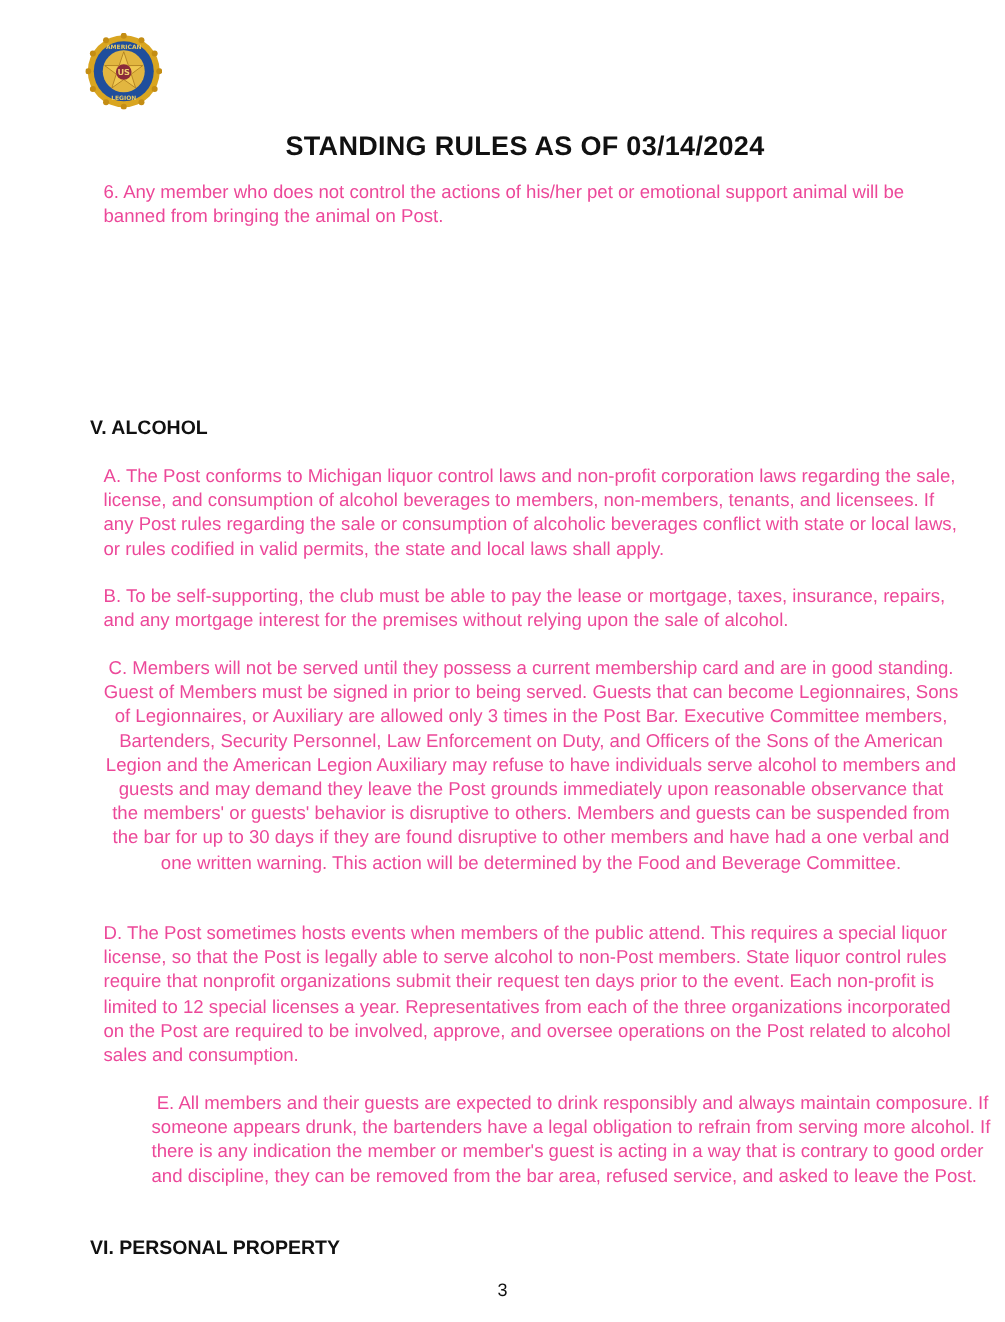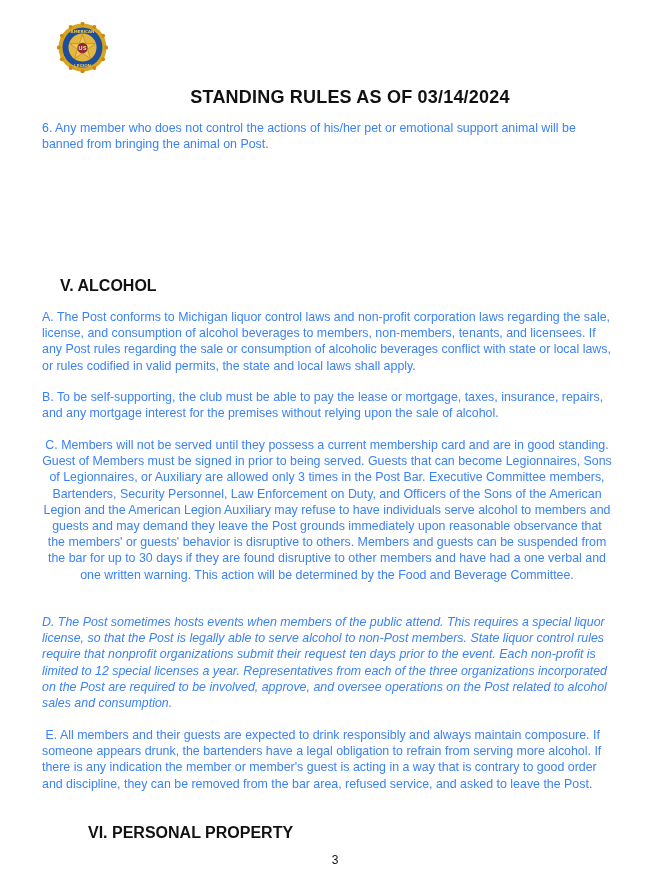--- a/index.html
+++ b/index.html
@@ -34,34 +34,34 @@
     width: 670px;
     top: 87px;
     text-align: center;
     font-weight: bold;
     font-size: 18px;
     letter-spacing: 0.2px;
     color: #111;
   }
   .block {
     position: absolute;
-    left: 42px;
+    left: 69px;
     width: 570px;
     font-size: 12.4px;
     line-height: 16.2px;
-    color: #3b82f6;
+    color: #ec4899;
   }
   .block p {
     margin: 0;
   }
   .heading {
     position: absolute;
     left: 60px;
     font-weight: bold;
-    font-size: 16px;
+    font-size: 13px;
     color: #111;
   }
   .page-number {
     position: absolute;
     left: 0;
     width: 670px;
     top: 853px;
     text-align: center;
     font-size: 12px;
     color: #111;
@@ -121,24 +121,24 @@
   </div>
 
   <div class="block" style="top:309px;">
     <p>A. The Post conforms to Michigan liquor control laws and non-profit corporation laws regarding the sale, license, and consumption of alcohol beverages to members, non-members, tenants, and licensees. If any Post rules regarding the sale or consumption of alcoholic beverages conflict with state or local laws, or rules codified in valid permits, the state and local laws shall apply.</p>
   </div>
 
   <div class="block" style="top:437px;text-align:center;">
     <p>C. Members will not be served until they possess a current membership card and are in good standing. Guest of Members must be signed in prior to being served.  Guests that can become Legionnaires, Sons of Legionnaires, or Auxiliary are allowed only 3 times in the Post Bar.  Executive Committee members, Bartenders, Security Personnel, Law Enforcement on Duty, and Officers of the Sons of the American Legion and the American Legion Auxiliary may refuse to have individuals serve alcohol to members and guests and may demand they leave the Post grounds immediately upon reasonable observance that the members' or guests' behavior is disruptive to others. Members and guests can be suspended from the bar for up to 30 days if they are found disruptive to other members and have had a one verbal and one written warning.  This action will be determined by the Food and Beverage Committee.</p>
   </div>
 
-  <div class="block" style="top:614px;font-style:italic;">
+  <div class="block" style="top:614px;">
     <p>D.  The Post sometimes hosts events when members of the public attend. This requires a special liquor license, so that the Post is legally able to serve alcohol to non-Post members. State liquor control rules require that nonprofit organizations submit their request ten days prior to the event. Each non-profit is limited to 12 special licenses a year. Representatives from each of the three organizations incorporated on the Post are required to be involved, approve, and oversee operations on the Post related to alcohol sales and consumption.</p>
   </div>
 
-  <div class="block" style="top:727px;">
+  <div class="block" style="top:727px;margin-left:32px;">
     <p style="white-space:pre-wrap;"> E. All members and their guests are expected to drink responsibly and always maintain composure. If someone appears drunk, the bartenders have a legal obligation to refrain from serving more alcohol. If there is any indication the member or member's guest is acting in a way that is contrary to good order and discipline, they can be removed from the bar area, refused service, and asked to leave the Post.</p>
   </div>
 
-  <div class="heading" style="top:824px;margin-left:28px;">VI. PERSONAL PROPERTY</div>
+  <div class="heading" style="top:824px;">VI. PERSONAL PROPERTY</div>
 
   <div class="page-number">3</div>
 </div>
 
 </body></html>

